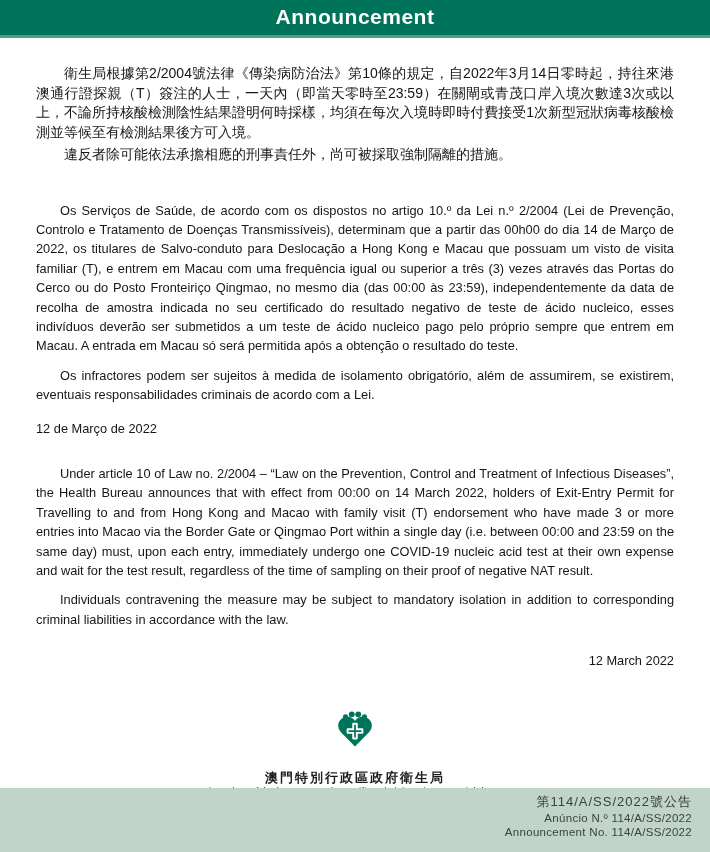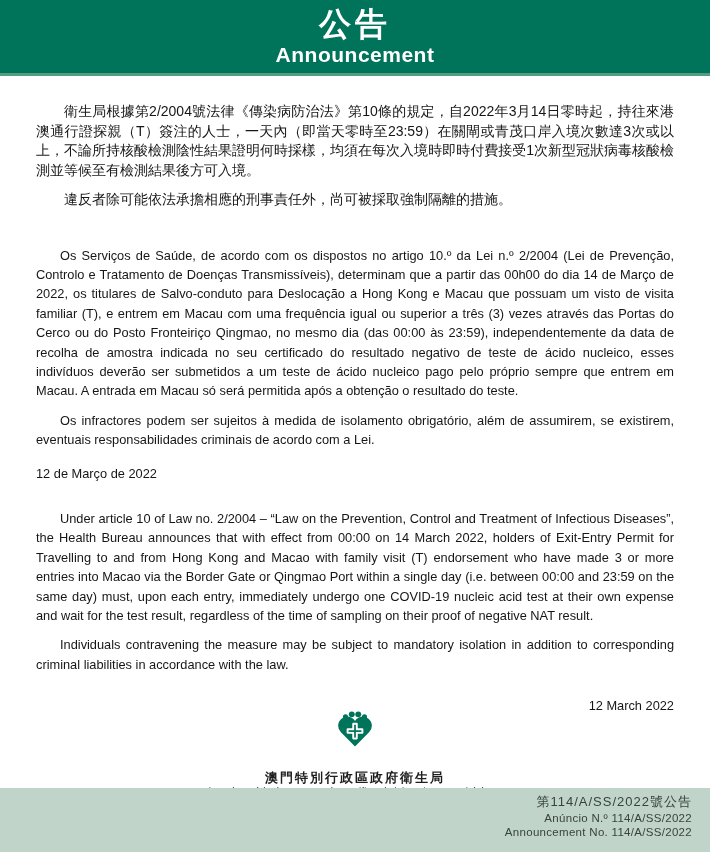--- a/index.html
+++ b/index.html
@@ -33,21 +33,21 @@
     font-size: 21px; font-weight: bold;
     line-height: 23px; letter-spacing: 0.5px;
   }
 
   
   .doc-body { padding: 26px 36px 0 36px; }
   .sec { margin: 0; }
   .sec-zh { font-size: 14px; line-height: 19.5px; }
   .sec-zh p { margin: 0; text-align: justify; }
   .sec-zh .para { text-indent: 2em; }
-  .sec-zh .para + .para { margin-top: 10px; }
+  .sec-zh .para + .para { margin-top: 3px; }
   .sec-zh .date { margin-top: 16px; text-align: left; }
 
   .sec-latin { font-size: 12.8px; line-height: 19.4px; }
   .sec-latin p { margin: 0; text-align: justify; }
   .sec-latin .para { text-indent: 24px; }
   .sec-latin .para + .para { margin-top: 10px; }
   .sec-latin .date { margin-top: 14px; text-align: left; }
 
   .sec-pt { margin-top: 36px; }
   .sec-en { margin-top: 26px; }
@@ -90,21 +90,20 @@
   .ref-band .ref-en {
     font-size: 11.5px; line-height: 13.5px; letter-spacing: 0.3px;
   }
 </style>
 </head>
 <body>
 
 <div class="page">
 
   <header class="banner">
-    <div class="title-zh">公告</div>
     <div class="title-en">Announcement</div>
   </header>
 
   <main class="doc-body">
 
     <section class="sec sec-zh">
       <p class="para">衛生局根據第2/2004號法律《傳染病防治法》第10條的規定，自2022年3月14日零時起，持往來港澳通行證探親（T）簽注的人士，一天內（即當天零時至23:59）在關閘或青茂口岸入境次數達3次或以上，不論所持核酸檢測陰性結果證明何時採樣，均須在每次入境時即時付費接受1次新型冠狀病毒核酸檢測並等候至有檢測結果後方可入境。</p>
       <p class="para">違反者除可能依法承擔相應的刑事責任外，尚可被採取強制隔離的措施。</p>
     </section>
 

